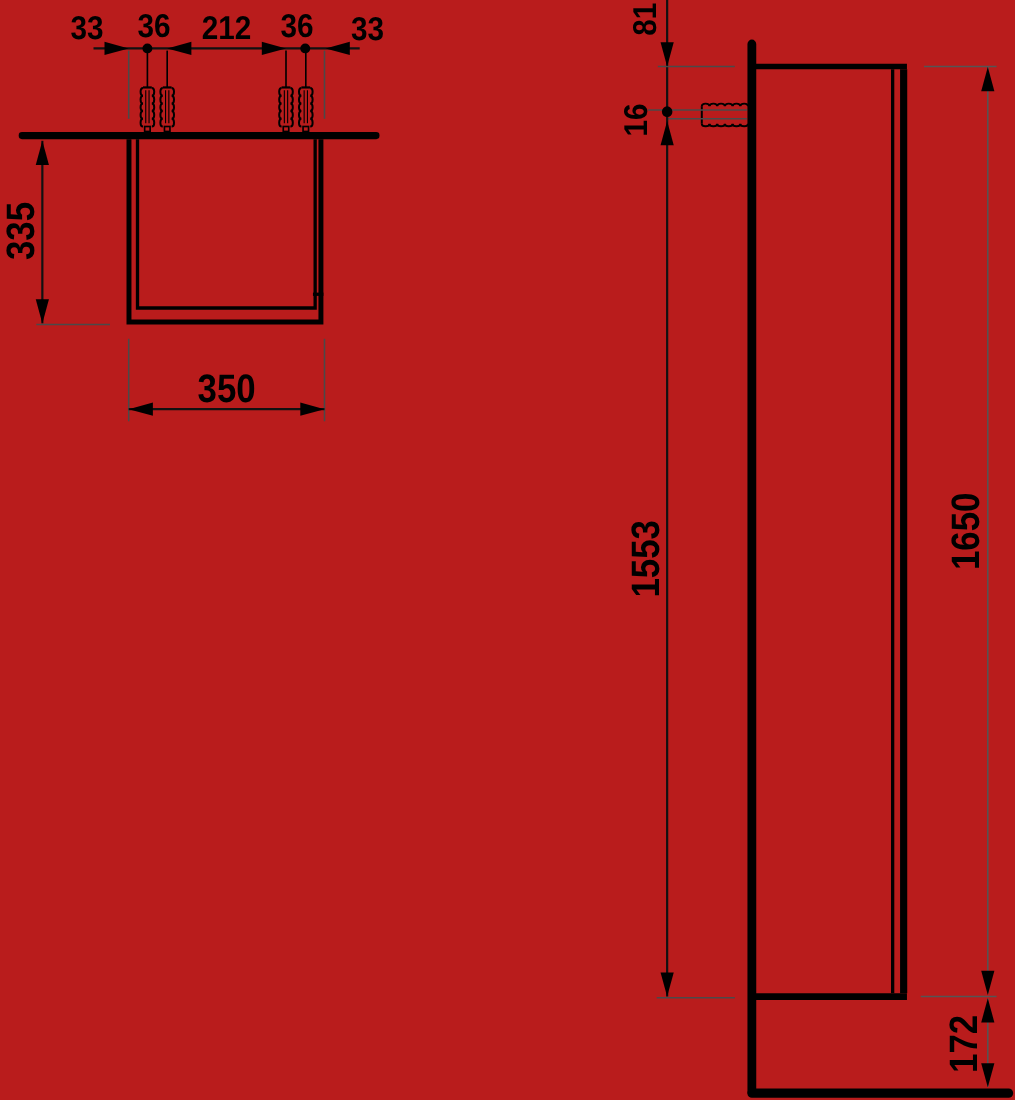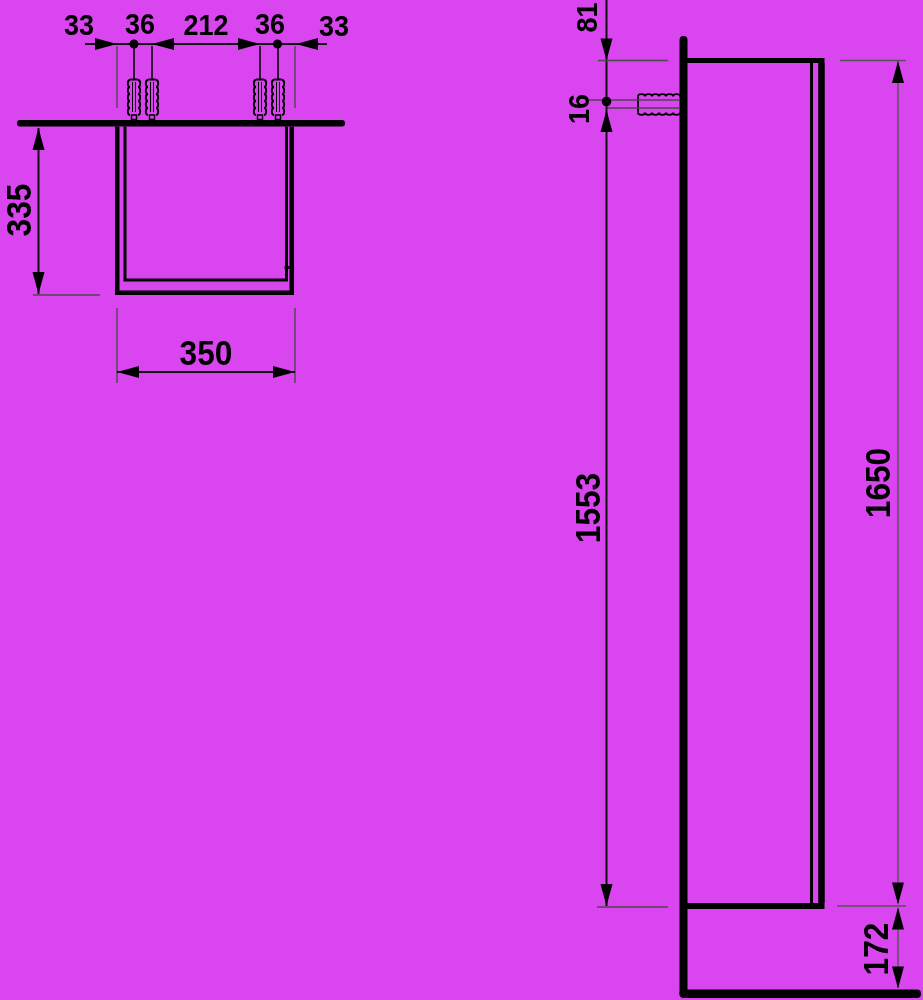--- a/index.html
+++ b/index.html
@@ -1,20 +1,20 @@
 <!DOCTYPE html>
 <html><head>
 <meta charset="utf-8">
 <style>
   html, body { margin: 0; padding: 0; background: #fff; }
   .canvas {
     position: relative;
     width: 923px;
     height: 1000px;
-    background: #d946ef;
+    background: #b91c1c;
     overflow: hidden;
   }
   svg { display: block; }
   .dim-label {
     font-family: "Liberation Sans", "DejaVu Sans", sans-serif;
     font-weight: bold;
     fill: #000000;
   }
   .lbl-big   { font-size: 36px; }
   .lbl-small { font-size: 30px; }

